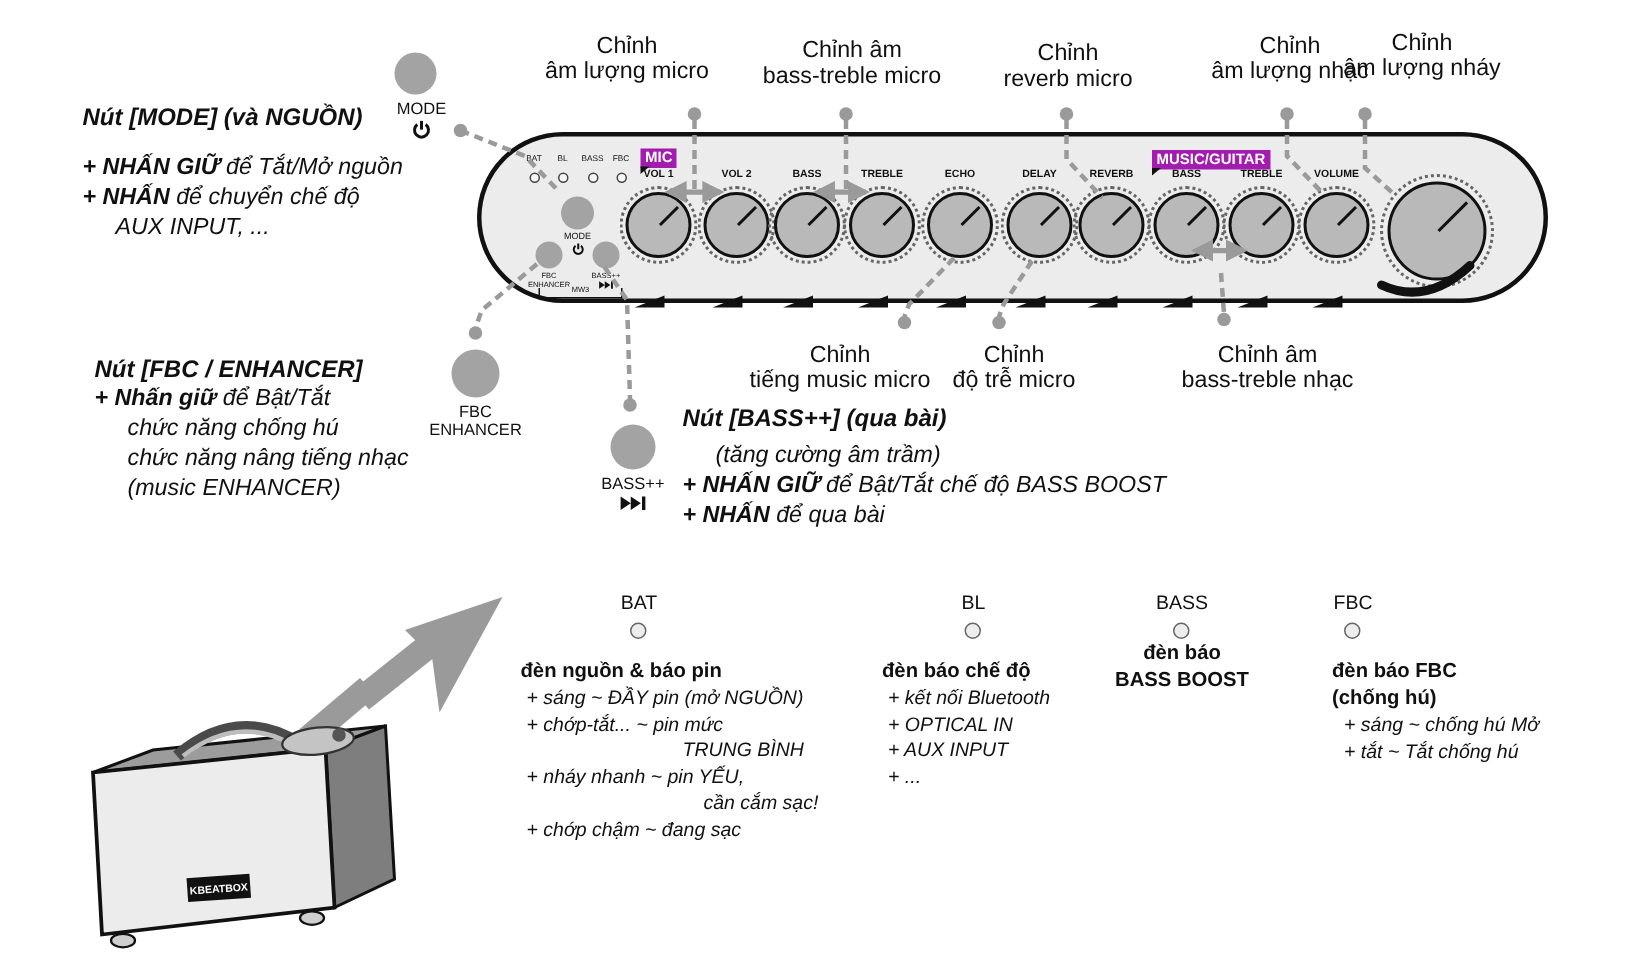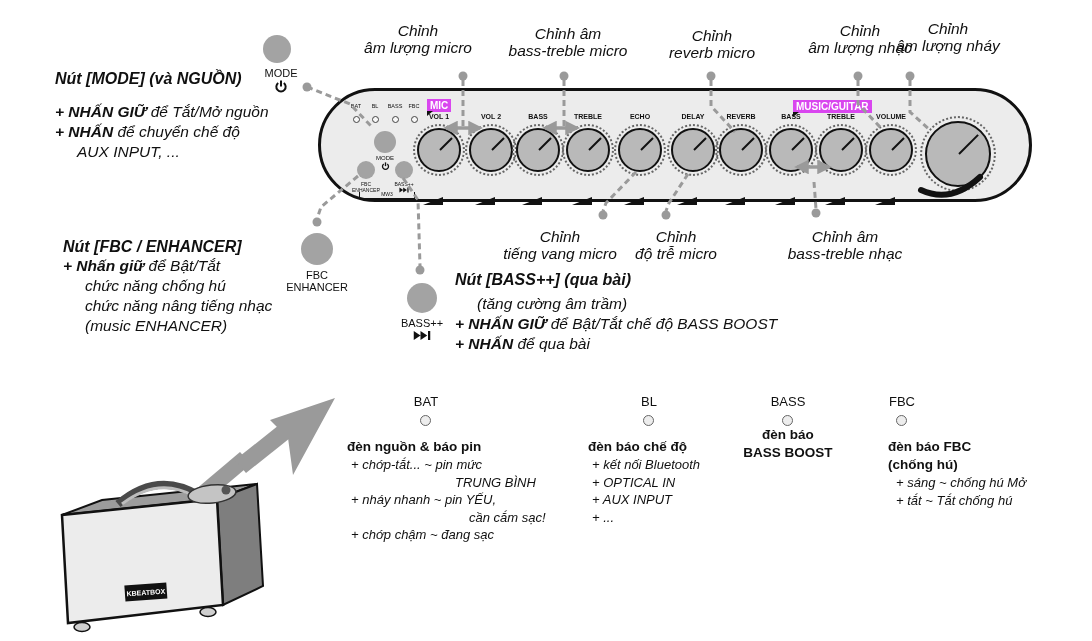--- a/index.html
+++ b/index.html
@@ -5,34 +5,34 @@
   html,body{margin:0;padding:0;background:#fff;}
   #canvas{position:relative;width:1092px;height:641px;background:#fff;overflow:hidden;
           font-family:"Liberation Sans","DejaVu Sans",sans-serif;color:#101010;}
   .abs{position:absolute;}
   
   .note-title{font-weight:bold;font-style:italic;font-size:16px;white-space:nowrap;}
   .note-line{font-style:italic;font-size:15.5px;line-height:20px;white-space:nowrap;}
   .note-line b{font-style:italic;}
   .indent{padding-left:22px;}
   
-  .top-label{font-style:italic;font-size:15.5px;line-height:17px;text-align:center;white-space:nowrap;transform:translateX(-50%);}
+  .top-label{font-size:15.5px;line-height:17px;text-align:center;white-space:nowrap;transform:translateX(-50%);}
   
   .ext-btn{border-radius:50%;background:#a3a3a3;}
   .btn-label{font-size:11px;line-height:12px;text-align:center;transform:translateX(-50%);white-space:nowrap;}
   
   .panel{left:318px;top:88px;width:714px;height:114px;background:#ececec;
          border:3px solid #111;border-radius:57px;box-sizing:border-box;}
   .led{width:24px;text-align:center;}
   .led .lbl{font-size:5.5px;line-height:6px;display:block;}
   .led .dot{display:inline-block;width:5px;height:5px;border:1px solid #444;border-radius:50%;background:#f7f7f7;margin-top:2px;}
   .pbtn{border-radius:50%;background:#a3a3a3;position:absolute;}
   .ptxt{font-size:6px;line-height:7px;text-align:center;transform:translateX(-50%);white-space:nowrap;}
   .ptxt-s{font-size:5px;line-height:6px;}
-  .badge{position:absolute;background:#d946ef;color:#fff;font-weight:bold;font-size:10px;line-height:13px;height:13px;padding:0 3px;}
+  .badge{position:absolute;background:#a21caf;color:#fff;font-weight:bold;font-size:10px;line-height:13px;height:13px;padding:0 3px;}
   .badge:after{content:'';position:absolute;left:0;bottom:-4px;border-top:5px solid #111;border-right:6px solid transparent;}
   .knob-unit{position:absolute;top:22px;width:60px;text-align:center;}
   .knob-lbl{font-size:7px;font-weight:bold;line-height:8px;white-space:nowrap;}
   .kwrap{position:relative;width:52px;height:52px;margin:3px auto 0;}
   .ticks{position:absolute;inset:0;border-radius:50%;border:2px dotted #666;box-sizing:border-box;}
   .kface{position:absolute;inset:4px;border-radius:50%;background:#b9b9b9;border:2px solid #111;}
   .pointer{position:absolute;left:50%;top:50%;width:2px;height:17px;background:#111;transform-origin:50% 0;transform:rotate(-135deg);}
   .wedge{position:absolute;left:14px;top:84px;width:0;height:0;border-left:20px solid transparent;border-bottom:8px solid #111;}
   .bigknob .kwrap{width:76px;height:76px;}
   .bigknob .kface{inset:5px;}
@@ -111,21 +111,21 @@
     <div class="abs ptxt ptxt-s" style="left:83px;top:90px;">BASS++</div>
     <svg class="abs" style="left:78px;top:96px;" width="10" height="6" viewBox="0 0 24 14">
       <path d="M1 1 L10 7 L1 13 Z M10 1 L19 7 L10 13 Z" fill="#111"></path>
         <rect x="20" y="1" width="3" height="12" fill="#111"></rect>
     </svg>
     <div class="bracket" style="left:38px;top:101px;width:54px;height:6px;">
         <span>MW3</span>
       </div>
 
     <div class="badge" style="left:106px;top:8px;">MIC</div>
-    <div class="badge" style="left:472px;top:9px;">MUSIC/GUITAR</div>
+    <div class="badge" style="left:447px;top:9px;">MUSIC/GUITAR</div>
 
     <div class="knob-unit" style="left:88px;">
         <div class="knob-lbl">VOL 1</div>
         <div class="kwrap">
           <div class="ticks"></div>
           <div class="kface">
             <div class="pointer"></div>
           </div>
         </div>
         <div class="wedge"></div>
@@ -226,21 +226,21 @@
           <div class="ticks"></div>
           <div class="kface">
             <div class="pointer"></div>
           </div>
         </div>
     </div>
   </div>
 
   <div class="abs top-label" style="left:560px;top:228px;">
     <div>Chỉnh</div>
-      <div>tiếng vang micro</div>
+      <div>tiếng music micro</div>
     </div>
   <div class="abs top-label" style="left:676px;top:228px;">
     <div>Chỉnh</div>
       <div>độ trễ micro</div>
     </div>
   <div class="abs top-label" style="left:845px;top:228px;">
     <div>Chỉnh âm</div>
       <div>bass-treble nhạc</div>
     </div>
 
@@ -269,20 +269,21 @@
     <div style="height:5px;"></div>
     <div class="note-line indent">(tăng cường âm trầm)</div>
     <div class="note-line"><b>+ NHẤN GIỮ</b><span> để Bật/Tắt chế độ BASS BOOST</span></div>
     <div class="note-line"><b>+ NHẤN</b><span> để qua bài</span></div>
   </div>
 
   <div class="abs ind-name" style="left:426px;top:394px;">BAT</div>
   <div class="abs ind-led" style="left:420px;top:415px;"></div>
   <div class="abs" style="left:347px;top:438px;">
     <div class="ind-h">đèn nguồn &amp; báo pin</div>
+    <div class="ind-line" style="padding-left:4px;">+ sáng ~ ĐẦY pin (mở NGUỒN)</div>
     <div class="ind-line" style="padding-left:4px;">+ chớp-tắt... ~ pin mức</div>
     <div class="ind-line" style="padding-left:108px;">TRUNG BÌNH</div>
     <div class="ind-line" style="padding-left:4px;">+ nháy nhanh ~ pin YẾU,</div>
     <div class="ind-line" style="padding-left:122px;">cần cắm sạc!</div>
     <div class="ind-line" style="padding-left:4px;">+ chớp chậm ~ đang sạc</div>
   </div>
 
   <div class="abs ind-name" style="left:649px;top:394px;">BL</div>
   <div class="abs ind-led" style="left:643px;top:415px;"></div>
   <div class="abs" style="left:588px;top:438px;">

